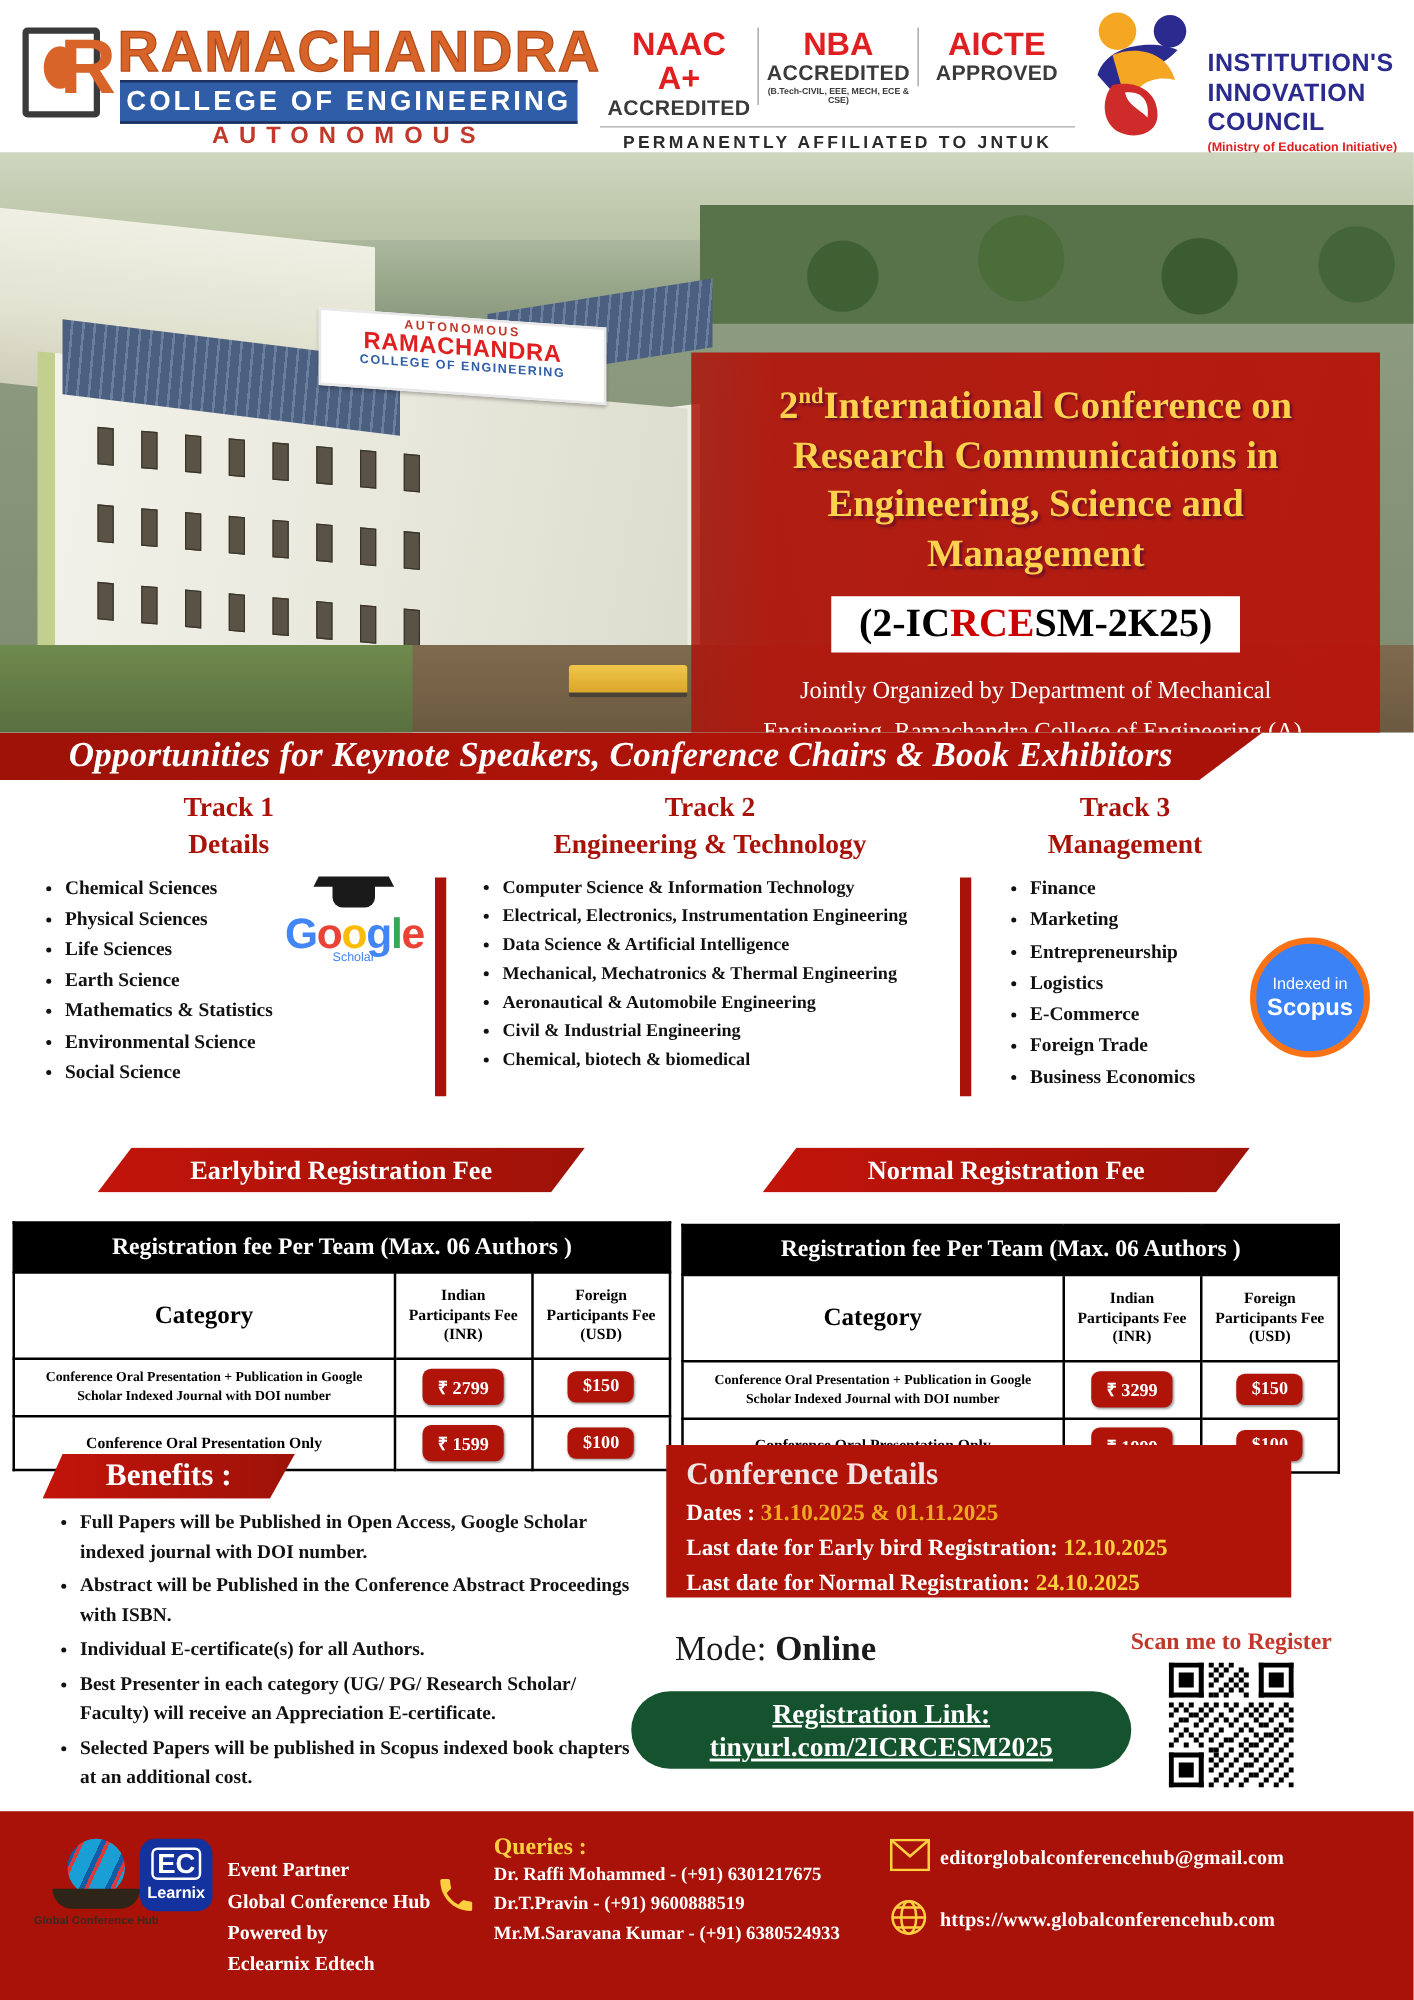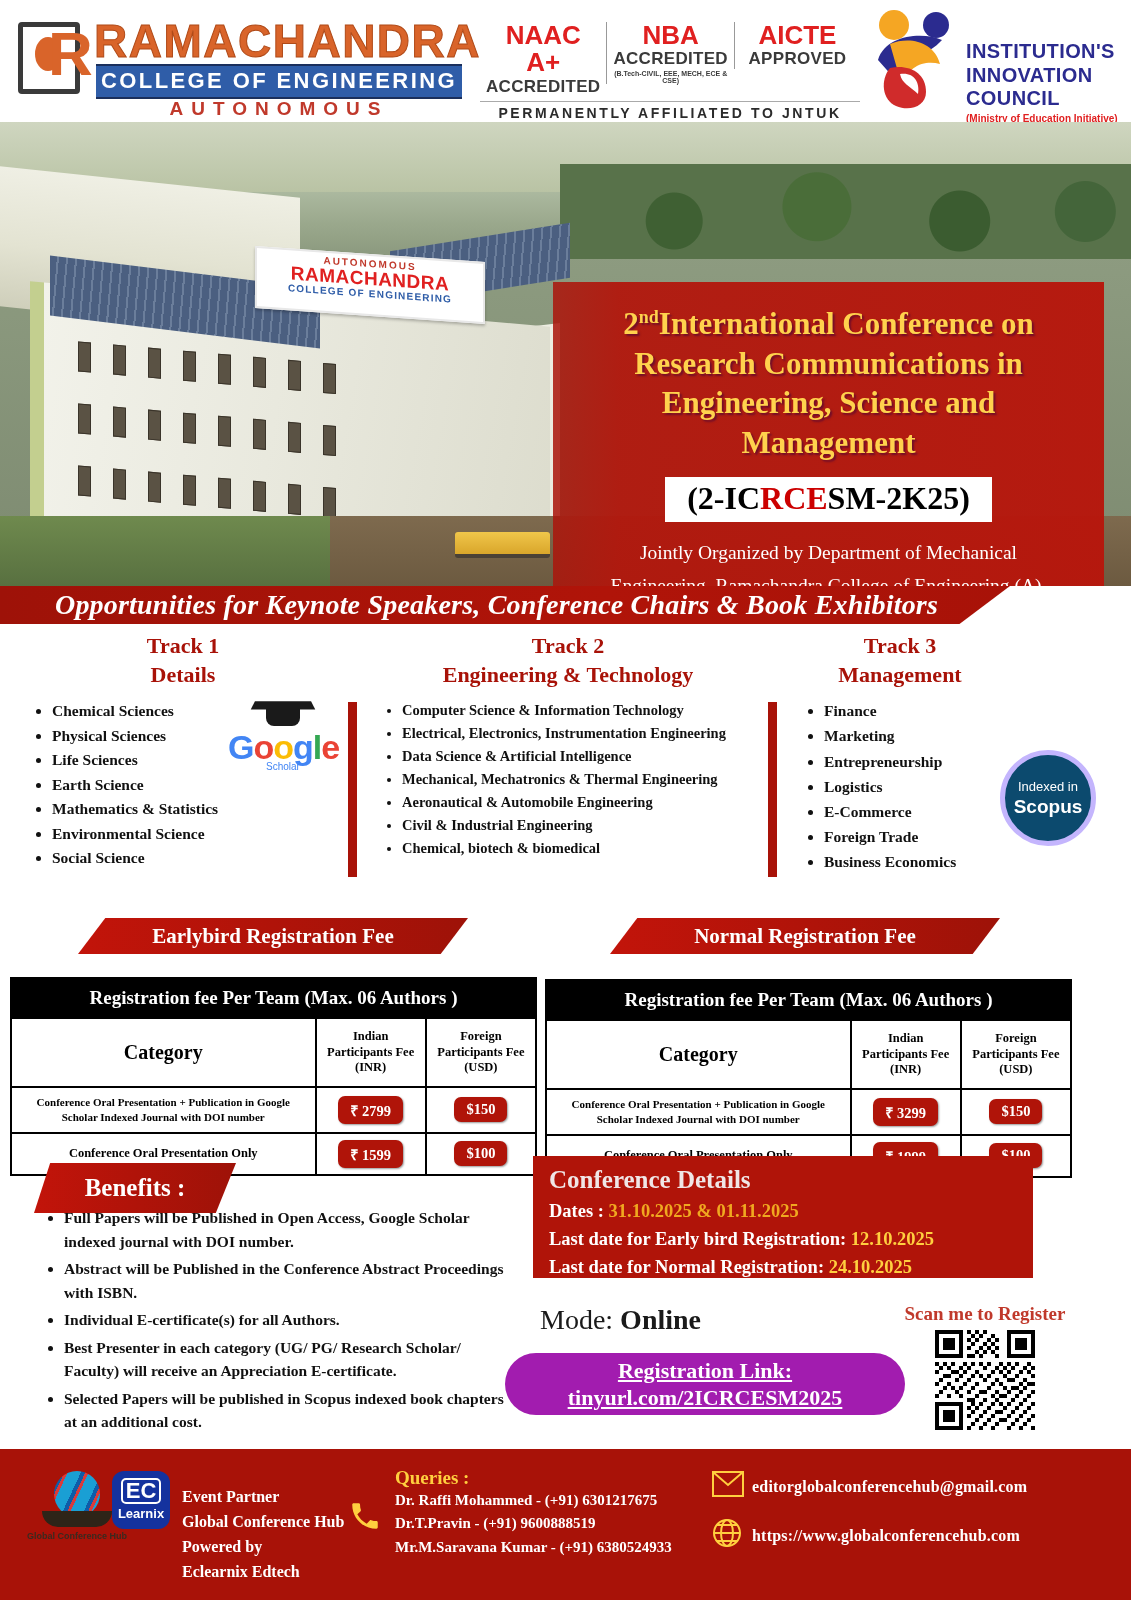--- a/index.html
+++ b/index.html
@@ -196,21 +196,21 @@
   }
   .gword { font-family: "Liberation Sans", sans-serif; font-size: 34px;
     font-weight: bold; letter-spacing: -1px; margin-top: 2px; }
   .gword .b { color:#4285f4; } .gword .r { color:#ea4335; }
   .gword .y { color:#fbbc05; } .gword .g { color:#34a853; }
   .gsub { font-family:"Liberation Sans",sans-serif; font-size:10px;
     color:#4285f4; margin-top:-6px; }
 
   .scopus {
     position: absolute; left: 1000px; top: 750px; width: 96px; height: 96px;
-    border-radius: 50%; background: #0c4a6e; border: 5px solid #c4b5fd;
+    border-radius: 50%; background: #3b82f6; border: 5px solid #f97316;
     display: flex; flex-direction: column; align-items: center; justify-content: center;
     font-family: "Liberation Sans", sans-serif; color: #ffffff;
   }
   .scopus .s-a { font-size: 13px; }
   .scopus .s-b { font-size: 19px; font-weight: bold; margin-top: 2px; }
 
   
   .ribbon {
     position: absolute; height: 36px; background: linear-gradient(90deg,#c2140a,#9e1208);
     clip-path: polygon(7% 0, 100% 0, 93% 100%, 0 100%);
@@ -240,21 +240,21 @@
   .fee-cat.single { font-size: 12.5px; padding: 11px 8px; }
   .fee-amt { text-align: center; padding: 6px 4px; }
   .pill {
     display: inline-block; background: #b01409; color: #ffffff;
     font-weight: bold; font-size: 14.5px; border-radius: 7px;
     padding: 4px 12px; box-shadow: 1px 1px 2px rgba(0,0,0,.4);
   }
 
   
   .ben-ribbon {
-    position: absolute; left: 34px; top: 1163px; width: 202px; height: 50px;
+    position: absolute; left: 34px; top: 1163px; width: 202px; height: 36px;
     background: linear-gradient(90deg,#c2140a,#9e1208);
     clip-path: polygon(8% 0, 100% 0, 90% 100%, 0 100%);
     display: flex; align-items: center; justify-content: center;
   }
   .ben-ribbon span { color: #ffffff; font-weight: bold; font-size: 25px; }
   .ben-list { position: absolute; left: 34px; top: 1206px; width: 470px;
     list-style: disc; padding-left: 30px; }
   .ben-list li { font-weight: bold; font-size: 15.5px; line-height: 1.52;
     color: #111; margin-bottom: 4px; }
 
@@ -265,21 +265,21 @@
   }
   .det-h { color: #f0e6e6; font-weight: bold; font-size: 25px; }
   .det-l { color: #ffffff; font-weight: bold; font-size: 18.5px; margin-top: 7px; }
   .det-l .hl { color: #ffcf3f; }
   .det-l .hl-o { color: #f0a820; }
 
   .mode { position: absolute; left: 540px; top: 1304px; font-size: 28px; color: #1a1a1a; }
   .mode b { font-weight: bold; }
   .reg-btn {
     position: absolute; left: 505px; top: 1353px; width: 400px; height: 62px;
-    background: #a21caf; border-radius: 31px; color: #ffffff;
+    background: #14532d; border-radius: 31px; color: #ffffff;
     display: flex; flex-direction: column; align-items: center; justify-content: center;
   }
   .reg-btn .r1 { font-weight: bold; font-size: 22px; }
   .reg-btn .r2 { font-weight: bold; font-size: 22px; text-decoration: underline; margin-top: 1px; }
 
   .scanme { position: absolute; left: 890px; top: 1303px; width: 190px;
     text-align: center; color: #c0392b; font-weight: bold; font-size: 19px; }
   .qr { position: absolute; left: 935px; top: 1330px; width: 100px; height: 100px; }
 
   

